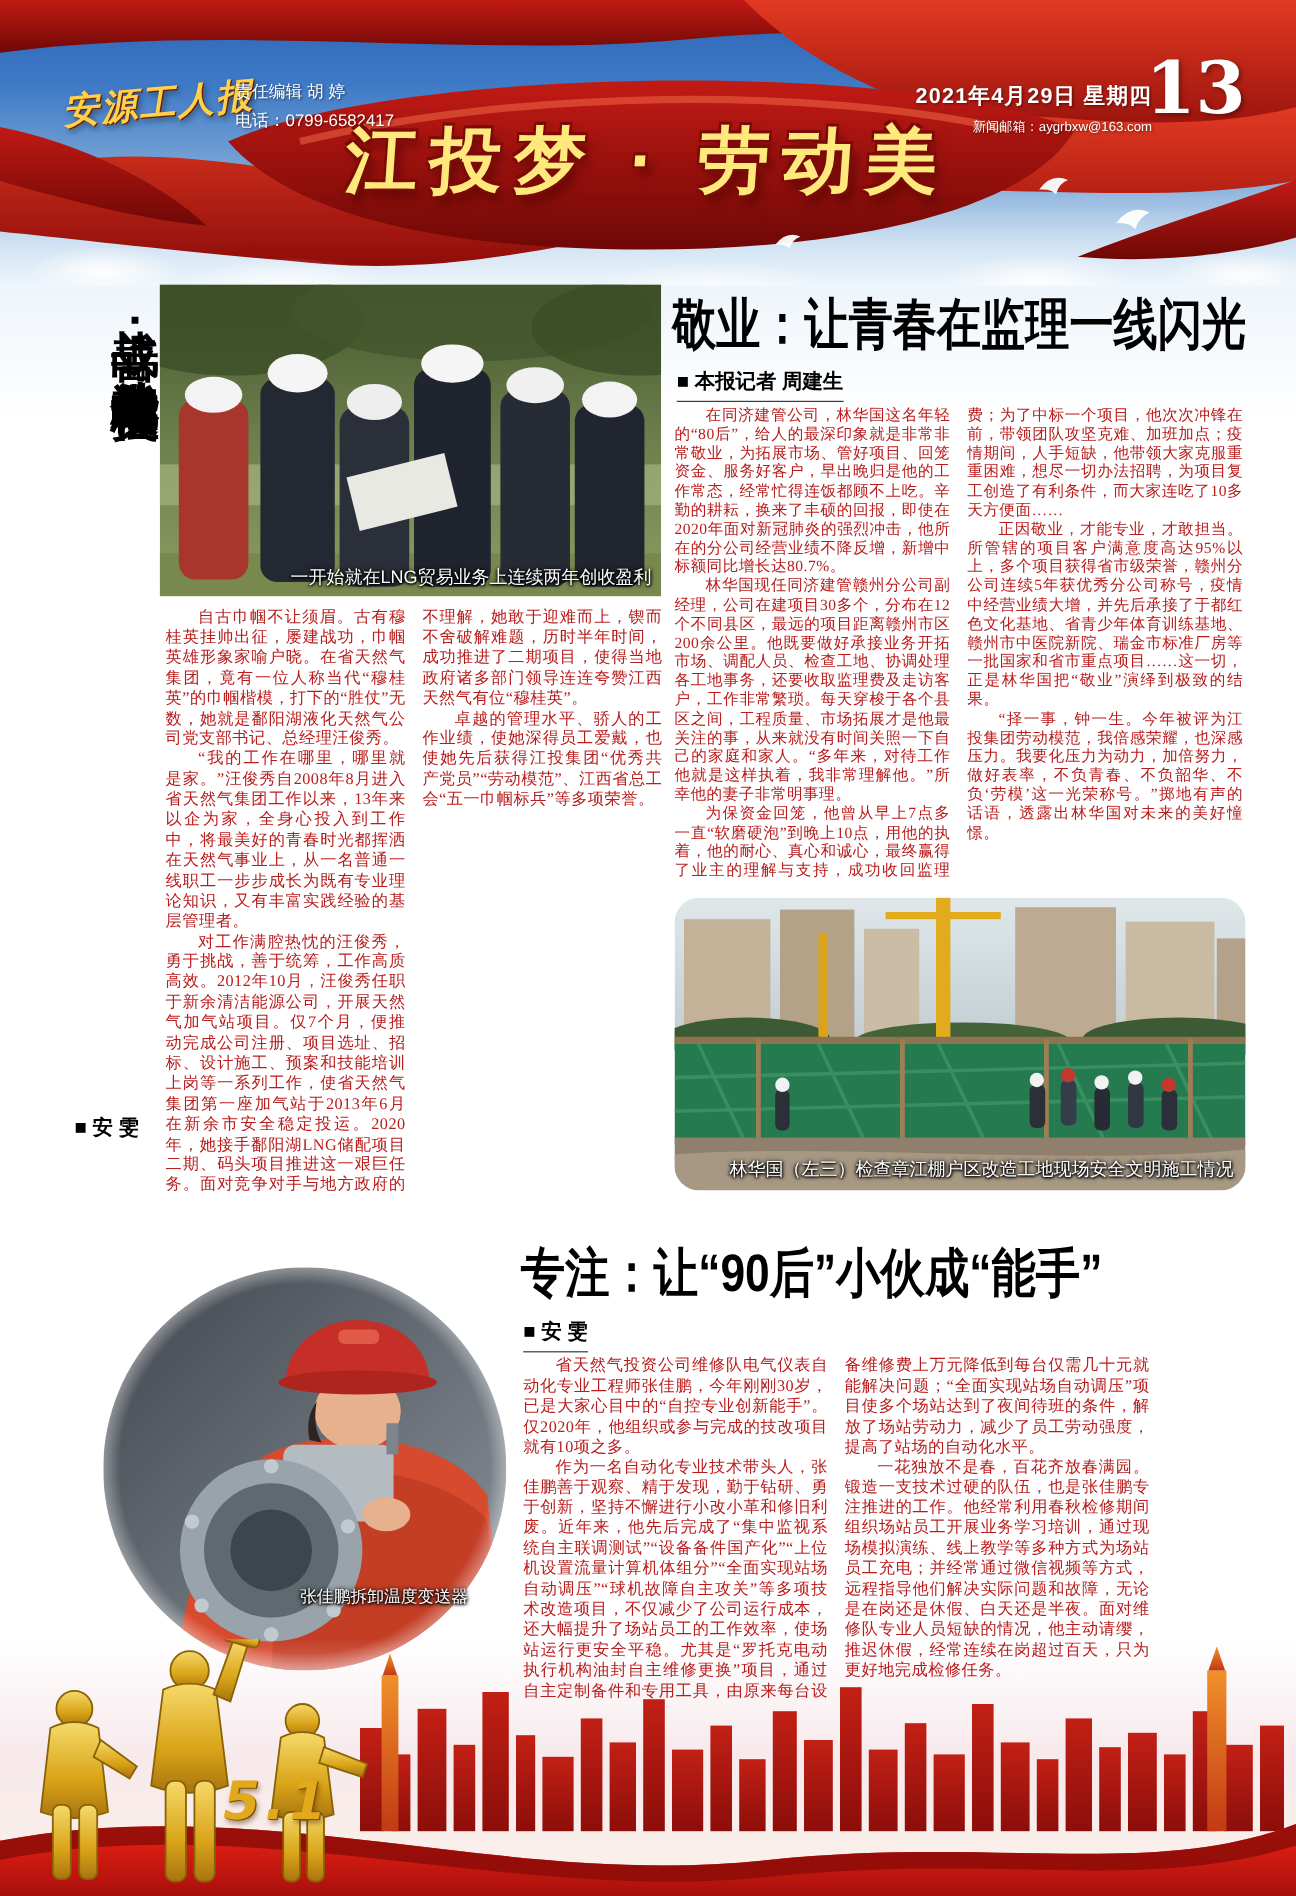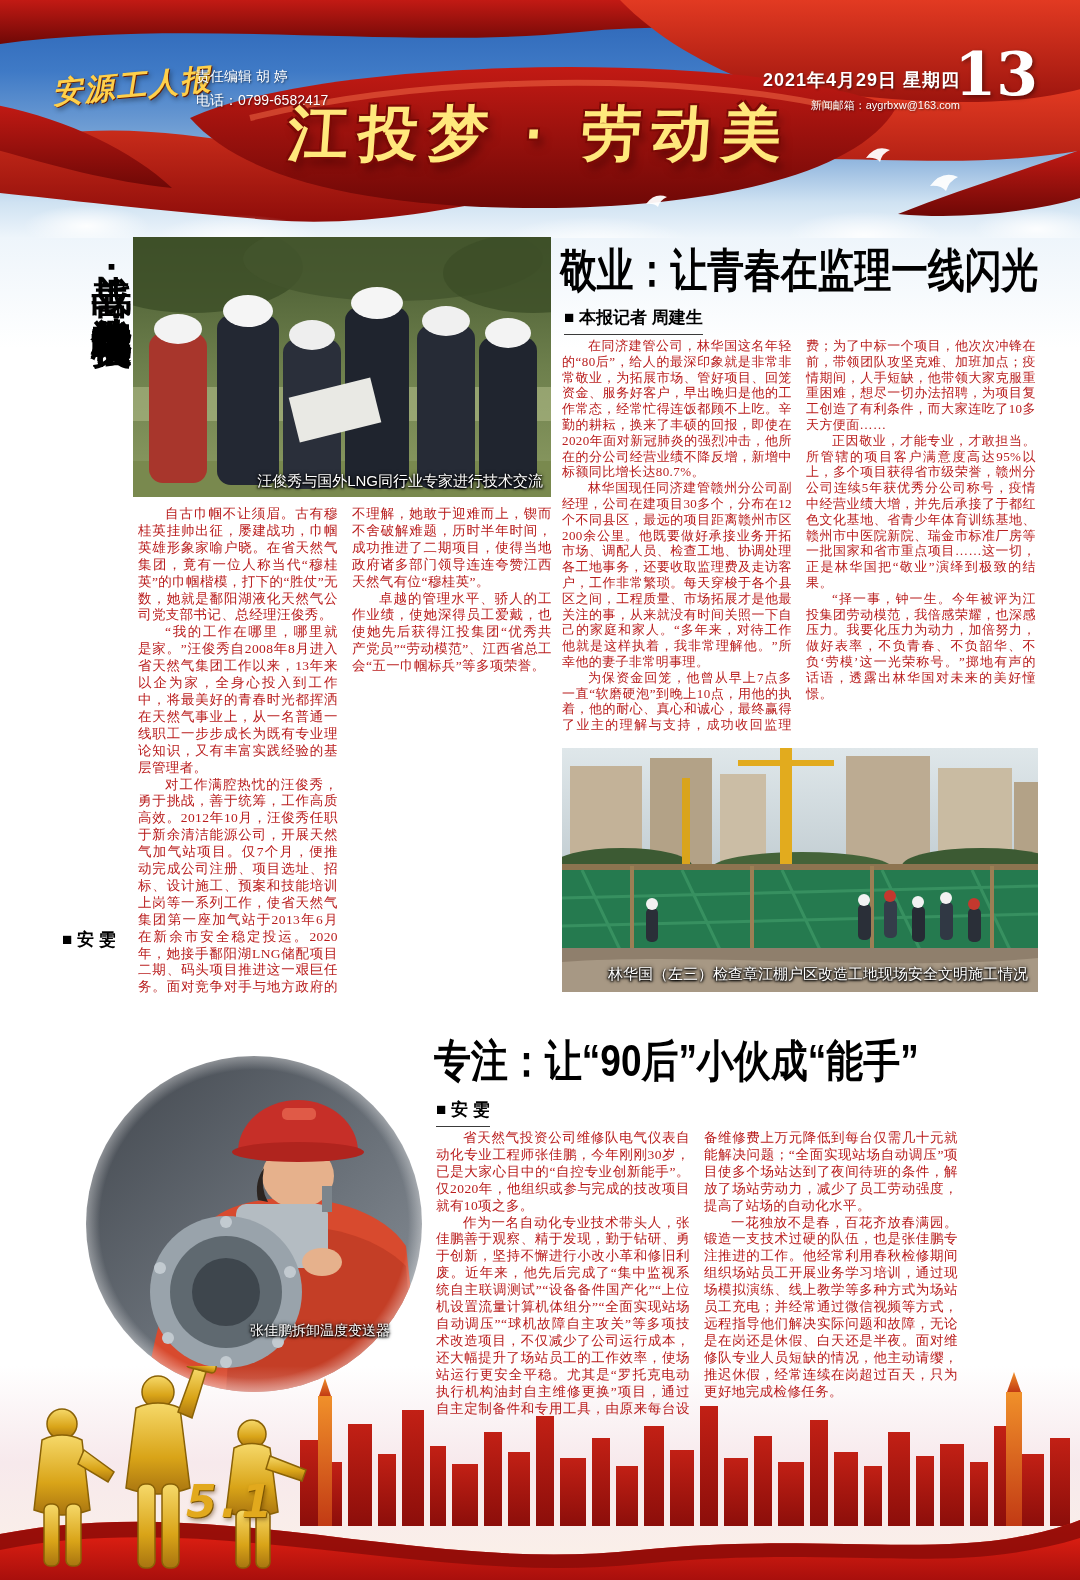--- a/index.html
+++ b/index.html
@@ -54,21 +54,21 @@
   .left-byline{position:absolute;left:62px;top:928px;}
   .left-photo{position:absolute;left:133px;top:237px;width:418px;height:260px;overflow:hidden;}
   .left-text{position:absolute;left:138px;top:506px;width:414px;height:506px;}
 
   
   .main-title{position:absolute;left:560px;top:240px;font-family:"Liberation Sans",sans-serif;font-weight:900;
           font-size:46px;white-space:nowrap;transform:scaleX(.8);transform-origin:left top;color:#000;}
   .main-byline{position:absolute;left:564px;top:306px;text-align:right;}
   .main-text{position:absolute;left:562px;top:338px;width:474px;height:404px;
           font-size:13px;line-height:15.8px;}
-  .main-photo{position:absolute;left:562px;top:748px;width:476px;height:244px;overflow:hidden;}
+  .main-photo{position:absolute;left:562px;top:748px;width:476px;height:244px;overflow:hidden;border-radius:21px;}
 
   
   .circle-photo{position:absolute;left:86px;top:1056px;width:336px;height:336px;border-radius:50%;overflow:hidden;}
   .circle-halo{position:absolute;left:66px;top:1036px;width:376px;height:376px;border-radius:50%;pointer-events:none;
           background:radial-gradient(circle,rgba(255,255,255,0) 58%,rgba(255,255,255,.55) 66%,rgba(255,255,255,0) 74%);}
   .bottom-title{position:absolute;left:434px;top:1032px;font-family:"Liberation Sans",sans-serif;font-weight:900;
           font-size:44px;white-space:nowrap;transform:scaleX(.84);transform-origin:left top;color:#000;}
   .bottom-byline{position:absolute;left:436px;top:1098px;}
   .bottom-text{position:absolute;left:436px;top:1130px;width:522px;height:300px;z-index:3;}
   .circle-caption{position:absolute;left:250px;top:1322px;font-size:14px;z-index:3;}
@@ -155,21 +155,21 @@
       <ellipse cx="179" cy="98" rx="23" ry="15" fill="#eeeeee"></ellipse>
       <rect x="212" y="70" width="64" height="182" rx="14" fill="#1f242e"></rect>
       <ellipse cx="244" cy="66" rx="26" ry="16" fill="#f5f5f5"></ellipse>
       <rect x="284" y="88" width="58" height="164" rx="14" fill="#262b36"></rect>
       <ellipse cx="313" cy="84" rx="24" ry="15" fill="#f0f0f0"></ellipse>
       <rect x="346" y="100" width="58" height="152" rx="14" fill="#20252f"></rect>
       <ellipse cx="375" cy="96" rx="23" ry="15" fill="#f3f3f3"></ellipse>
 
       <rect x="160" y="150" width="84" height="46" fill="#e9e9e4" transform="rotate(-14 202 173)"></rect>
     </svg>
-    <div class="photo-caption" style="right:8px;bottom:6px;">汪俊秀与国外LNG同行业专家进行技术交流</div>
+    <div class="photo-caption" style="right:8px;bottom:6px;">一开始就在LNG贸易业务上连续两年创收盈利</div>
   </div>
 
   <div class="left-text body-text">
     <p>自古巾帼不让须眉。古有穆桂英挂帅出征，屡建战功，巾帼英雄形象家喻户晓。在省天然气集团，竟有一位人称当代“穆桂英”的巾帼楷模，打下的“胜仗”无数，她就是鄱阳湖液化天然气公司党支部书记、总经理汪俊秀。</p>
     <p>“我的工作在哪里，哪里就是家。”汪俊秀自2008年8月进入省天然气集团工作以来，13年来以企为家，全身心投入到工作中，将最美好的青春时光都挥洒在天然气事业上，从一名普通一线职工一步步成长为既有专业理论知识，又有丰富实践经验的基层管理者。</p>
     <p>对工作满腔热忱的汪俊秀，勇于挑战，善于统筹，工作高质高效。2012年10月，汪俊秀任职于新余清洁能源公司，开展天然气加气站项目。仅7个月，便推动完成公司注册、项目选址、招标、设计施工、预案和技能培训上岗等一系列工作，使省天然气集团第一座加气站于2013年6月在新余市安全稳定投运。2020年，她接手鄱阳湖LNG储配项目二期、码头项目推进这一艰巨任务。面对竞争对手与地方政府的不理解，她敢于迎难而上，锲而不舍破解难题，历时半年时间，成功推进了二期项目，使得当地政府诸多部门领导连连夸赞江西天然气有位“穆桂英”。</p>
     <p>卓越的管理水平、骄人的工作业绩，使她深得员工爱戴，也使她先后获得江投集团“优秀共产党员”“劳动模范”、江西省总工会“五一巾帼标兵”等多项荣誉。</p>
   </div>
 
   <div class="main-title">敬业：让青春在监理一线闪光</div>

